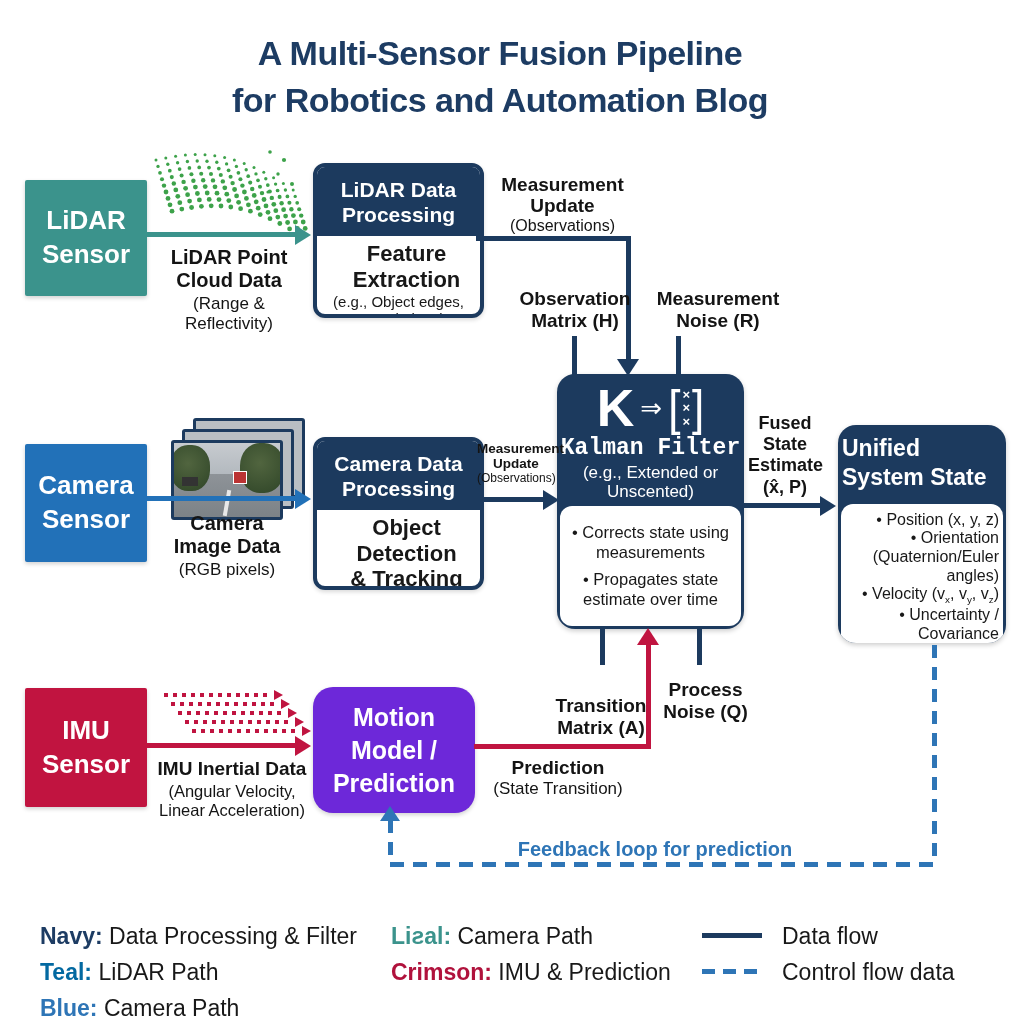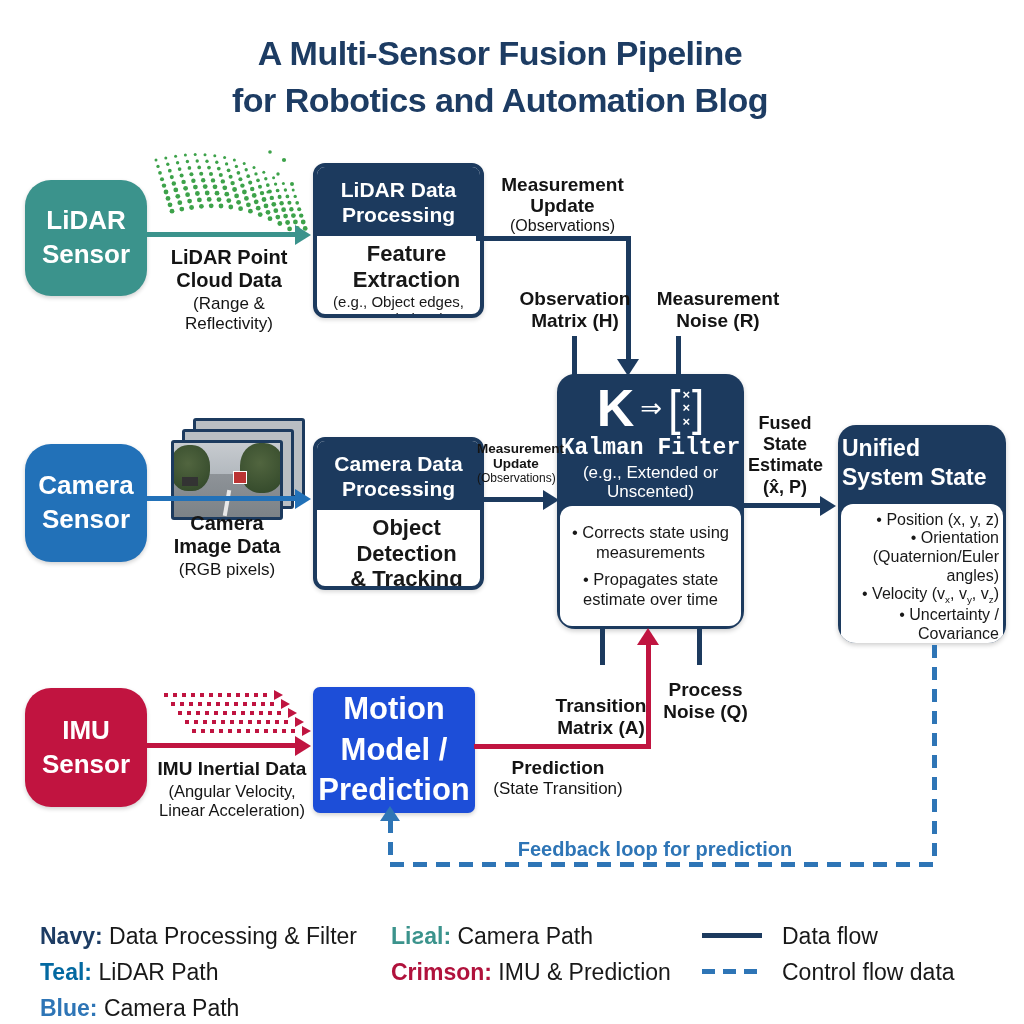--- a/index.html
+++ b/index.html
@@ -6,40 +6,40 @@
   .canvas{position:relative;width:1024px;height:1024px;background:#ffffff;overflow:hidden;
           font-family:"Liberation Sans","DejaVu Sans",sans-serif;color:#181818;}
   .abs{position:absolute;}
   .preline{white-space:pre-line;}
 
   
   .title{left:0;top:30px;width:1000px;text-align:center;color:#1d3c63;font-weight:800;
          font-size:34px;line-height:1.38;letter-spacing:-0.5px;}
 
   
-  .sensor{border-radius:26px;color:#fff;font-weight:700;font-size:26px;line-height:1.3;
+  .sensor{border-radius:2px;color:#fff;font-weight:700;font-size:26px;line-height:1.3;
           display:flex;align-items:center;justify-content:center;text-align:center;
           box-shadow:0 2px 4px rgba(0,0,0,.18);}
   .sensor.lidar{left:25px;top:180px;width:122px;height:116px;background:#3b938c;}
   .sensor.camera{left:25px;top:444px;width:122px;height:118px;background:#2271b8;}
   .sensor.imu{left:25px;top:688px;width:122px;height:119px;background:#c11440;}
 
   
   .procbox{border:4px solid #1c3a5e;border-radius:12px;background:#fff;overflow:hidden;
            display:flex;flex-direction:column;box-shadow:0 2px 4px rgba(0,0,0,.15);}
   .procbox .hdr{background:#1c3a5e;color:#fff;font-weight:700;text-align:center;
                 font-size:21px;line-height:1.2;padding:10px 4px 9px;}
   .procbox .bd{flex:1;text-align:center;padding:5px 3px;}
   .procbox .bd .b{font-weight:700;font-size:22px;line-height:1.15;margin-left:16px;}
   .procbox .bd .s{font-size:15px;line-height:1.12;margin-top:2px;}
   #lidar-proc{left:313px;top:163px;width:163px;height:147px;}
   #camera-proc{left:313px;top:437px;width:163px;height:145px;}
 
-  .motion{left:313px;top:687px;width:162px;height:126px;background:#1d4ed8;border-radius:7px;
-          color:#fff;font-weight:700;font-size:31px;line-height:1.32;display:flex;align-items:center;
+  .motion{left:313px;top:687px;width:162px;height:126px;background:#6d28d9;border-radius:20px;
+          color:#fff;font-weight:700;font-size:25px;line-height:1.32;display:flex;align-items:center;
           justify-content:center;text-align:center;box-shadow:0 2px 4px rgba(0,0,0,.18);}
 
   
   .bigbox{background:#1c3a5e;border-radius:18px;box-shadow:0 2px 5px rgba(0,0,0,.2);
           display:flex;flex-direction:column;overflow:hidden;}
   #kalman{left:557px;top:374px;width:187px;height:255px;}
   #kalman .formula{display:flex;align-items:center;justify-content:center;color:#fff;margin-top:8px;}
   #kalman .kk{font-size:52px;font-weight:700;line-height:1;}
   #kalman .karr{font-size:26px;margin:0 6px;line-height:1;}
   #kalman .kbr{font-size:44px;font-weight:400;line-height:0.9;transform:scaleY(1.15);}

